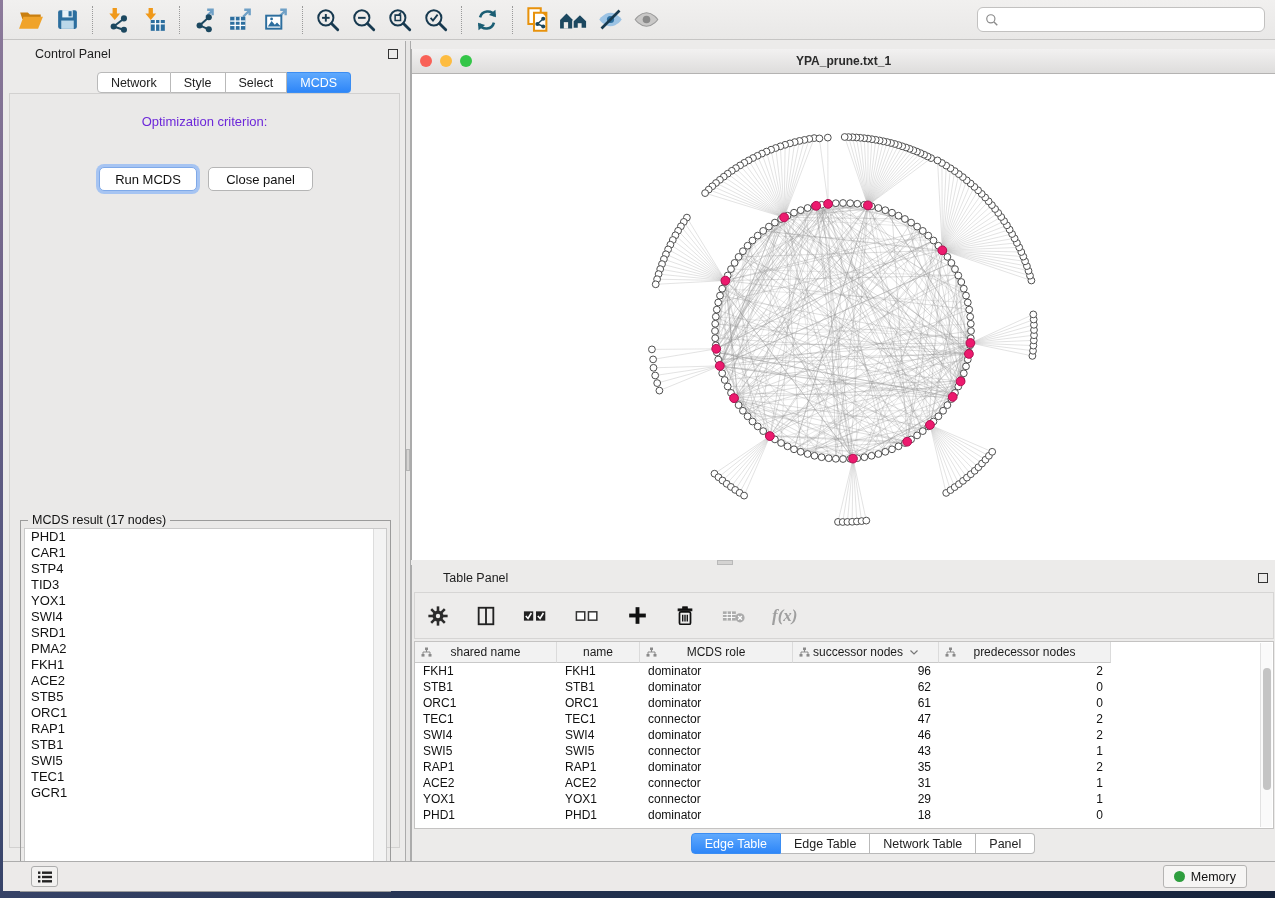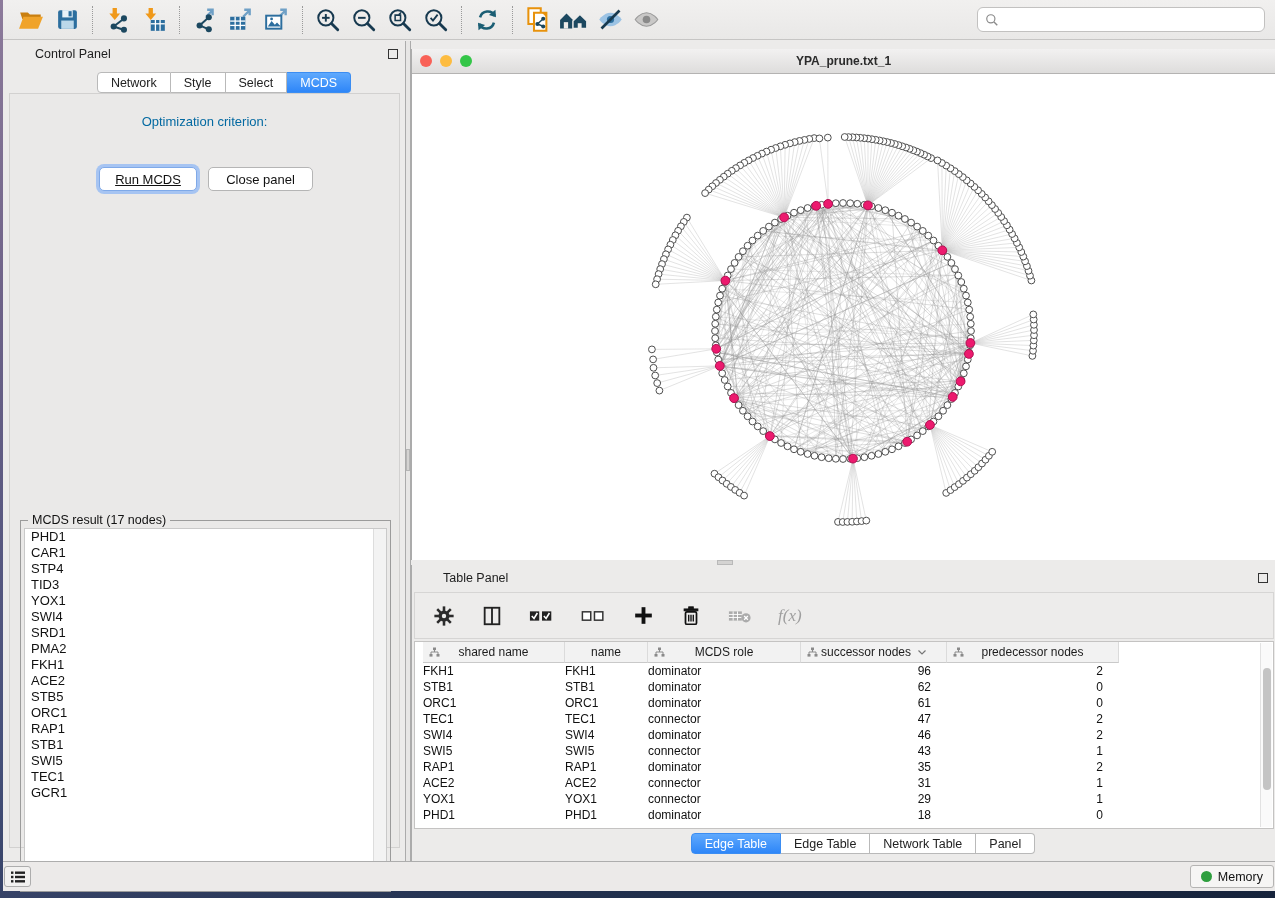--- a/index.html
+++ b/index.html
@@ -28,32 +28,32 @@
   .close-ic { font-size:13px; font-weight:bold; color:#222; line-height:10px; }
   #cp-tabs { position:absolute; top:31px; left:0; width:100%; display:flex; justify-content:center; }
   .seg { display:inline-flex;margin-left:39px; }
   .seg .tab { background:#fff; border:1px solid #b9b9b9; border-left:none; height:21px;
     padding:0 13px; font-size:12.5px; color:#222; display:flex; align-items:center; }
   .seg .tab:first-child { border-left:1px solid #b9b9b9; border-radius:4px 0 0 4px; }
   .seg .tab:last-child { border-radius:0 4px 4px 0; }
   .seg .tab.active { background:linear-gradient(#5FA9FD,#2E86F8); border-color:#3b8df2; color:#fff; }
   #cp-inner { position:absolute; left:5px; top:52px; width:391px; height:755px;
     background:#EAE9E8; border:1px solid #D2D1D0; }
-  #opt-label { position:absolute; top:20px; width:100%; text-align:center; font-size:13px; color:#0369a1; }
+  #opt-label { position:absolute; top:20px; width:100%; text-align:center; font-size:13px; color:#6d28d9; }
   #criterion { position:absolute; left:37px; top:39px; width:316px; height:24px; background:#fff;
     border:1px solid #b5b5b5; border-radius:5px; display:flex; align-items:center; }
   #criterion .val { flex:1; font-size:13px; color:#111; padding-left:10px; white-space:nowrap; }
   #criterion .stepper { width:20px; height:22px; margin-right:1px; border-radius:3px 4px 4px 3px;
     background:linear-gradient(#6FB1FE,#2F7CF6); display:flex; flex-direction:column; align-items:center; justify-content:center; gap:2px; }
   .tri-up { width:0; height:0; border-left:4px solid transparent; border-right:4px solid transparent; border-bottom:5px solid #fff; }
   .tri-dn { width:0; height:0; border-left:4px solid transparent; border-right:4px solid transparent; border-top:5px solid #fff; }
   .btn { background:#fff; border:1px solid #b5b5b5; border-radius:5px; font-size:13px; color:#111;
     height:24px; display:inline-flex; align-items:center; justify-content:center; }
   #run-btn { position:absolute; left:89px; top:73px; width:98px;
-    border-color:#7fa9e8; box-shadow:0 0 0 3px rgba(110,165,250,.55);text-decoration:underline; }
+    border-color:#7fa9e8; box-shadow:0 0 0 3px rgba(110,165,250,.55); }
   #closepanel-btn { position:absolute; left:198px; top:73px; width:105px; }
   #result-box { position:absolute; left:10px; top:426px; width:371px; height:372px; border:1px solid #9b9b9b; }
   #result-legend { position:absolute; left:7px; top:-8px; background:#EAE9E8; padding:0 4px; font-size:12.5px; color:#111; }
   #result-list { position:absolute; left:3px; top:7px; right:3px; bottom:3px; background:#fff; border:1px solid #c9c9c9; overflow:hidden; }
   #result-scroll { position:absolute; right:0; top:0; bottom:0; width:13px; background:#F3F3F3; border-left:1px solid #DDD; }
   .mcds-item { font-size:13px; color:#111; line-height:16px; padding-left:6px; }
 
   
   #v-split { position:absolute; left:402px; top:41px; width:6px; height:820px; background:#E7E6E5;
     border-left:1px solid #ABABAB; border-right:1px solid #ABABAB; }
@@ -68,39 +68,39 @@
     background:linear-gradient(#F2F1F1,#DEDDDC); border-bottom:1px solid #B4B3B2;
     display:flex; align-items:center; padding:0 8px; }
   .light { width:12px; height:12px; border-radius:50%; margin-right:8px; }
   #net-title { position:absolute; left:0; width:100%; text-align:center; font-size:12px; font-weight:700; color:#2b2b2b; }
   #graph-svg { position:absolute; left:0; top:25px; width:864px; height:495px; }
 
   
   #table-panel { position:absolute; left:408px; top:565px; width:864px; height:296px; background:#ECEBEA;
     border-left:1px solid #ABABAB; }
   #tp-toolbar { position:absolute; left:2px; top:27px; width:860px; height:47px; background:#EDECEB;
-    border:1px solid #D6D5D4; display:flex; align-items:center; padding:0 18px; gap:26px; }
+    border:1px solid #D6D5D4; display:flex; align-items:center; padding:0 12px; gap:26px;font-weight:bold; }
   .fx { font-family:"Liberation Serif", serif; font-style:italic; font-size:17px; color:#9f9f9f; }
   #tablegrid { position:absolute; left:2px; top:76px; width:860px; height:188px; background:#fff; border:1px solid #C4C3C2; }
-  #thead { position:absolute; left:8px; top:0; height:21px; display:flex; }
+  #thead { position:absolute; left:0; top:0; height:21px; display:flex; }
   .hcell { background:#F2F2F2; border-bottom:1px solid #C9C9C9; border-right:1px solid #DBDBDB;
     display:flex; align-items:center; justify-content:center; gap:5px; font-size:12px; color:#1c1c1c; position:relative; }
   .hcell .tree { position:absolute; left:6px; top:5px; }
   .chev { width:8px; height:5px; margin-left:2px; }
   #tbody { position:absolute; left:0; top:21px; width:846px; }
   .trow { display:flex; height:16px; }
   .tcell { font-size:12px; color:#111; padding:1px 8px 0 8px; white-space:nowrap; overflow:hidden; }
   .num { text-align:right; }
   #t-scroll { position:absolute; right:1px; top:1px; bottom:1px; width:12px; background:#FAFAFA; border-left:1px solid #E2E2E2; }
   #t-thumb { position:absolute; left:1.5px; top:25px; width:8px; height:122px; background:#C4C4C4; border-radius:5px; }
   #tp-tabs { position:absolute; left:0; top:268px; width:100%; display:flex; justify-content:center; }
 
   
   #statusbar { position:absolute; left:0; top:861px; width:100%; height:30px; background:#ECEAE9;
-    border-top:1px solid #ADADAD; display:flex; align-items:center; padding:0 1px; }
+    border-top:1px solid #ADADAD; display:flex; align-items:center; padding:0 28px; }
   #list-btn { width:27px; height:21px; background:#F2F1F0; border:1px solid #ADADAD; border-radius:3px;
     display:flex; align-items:center; justify-content:center; }
   #memory-btn { margin-left:auto; height:23px; background:#F6F5F4; border:1px solid #B5B4B3; border-radius:3px;
     display:flex; align-items:center; gap:6px; padding:0 10px; font-size:12.5px; color:#111; }
   #memory-dot { width:11px; height:11px; border-radius:50%; background:#2E9E3E; }
 </style>
 </head>
 <body>
 
 <div id="app">

